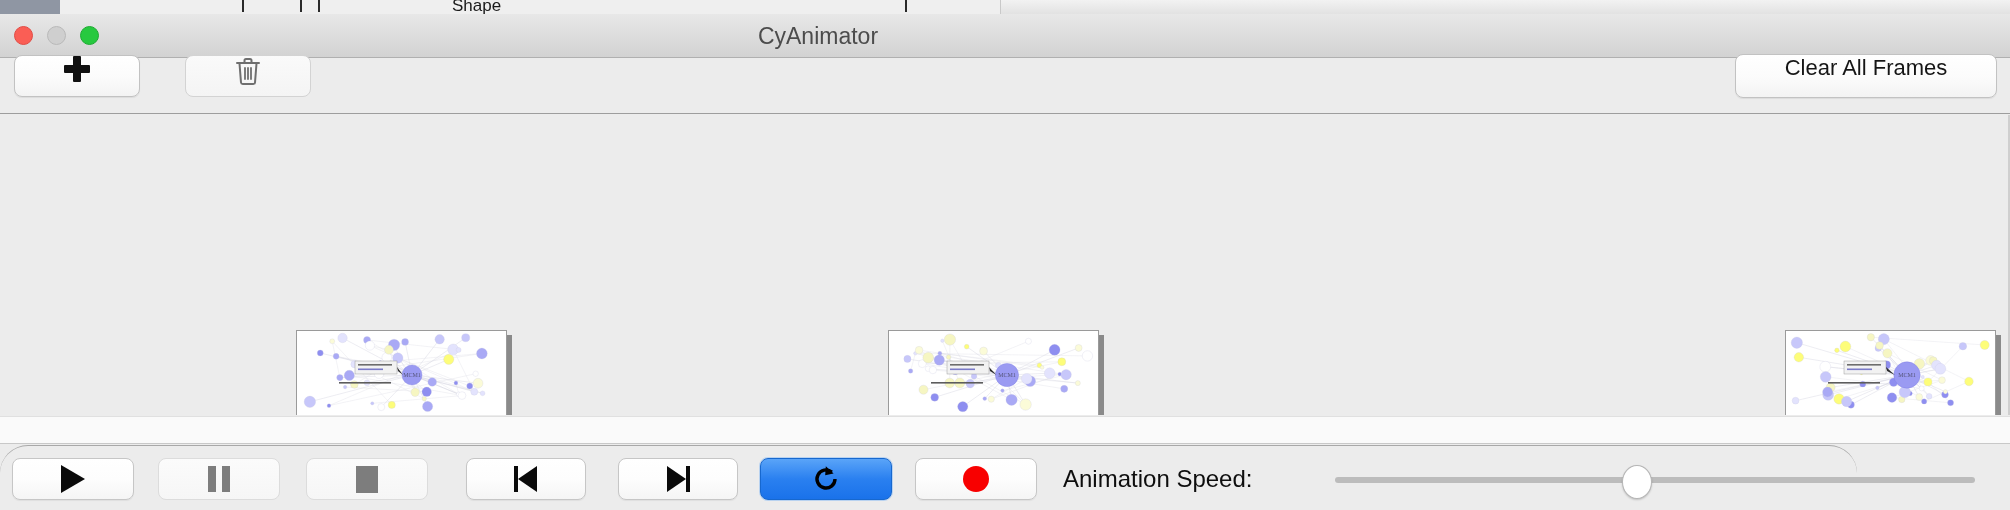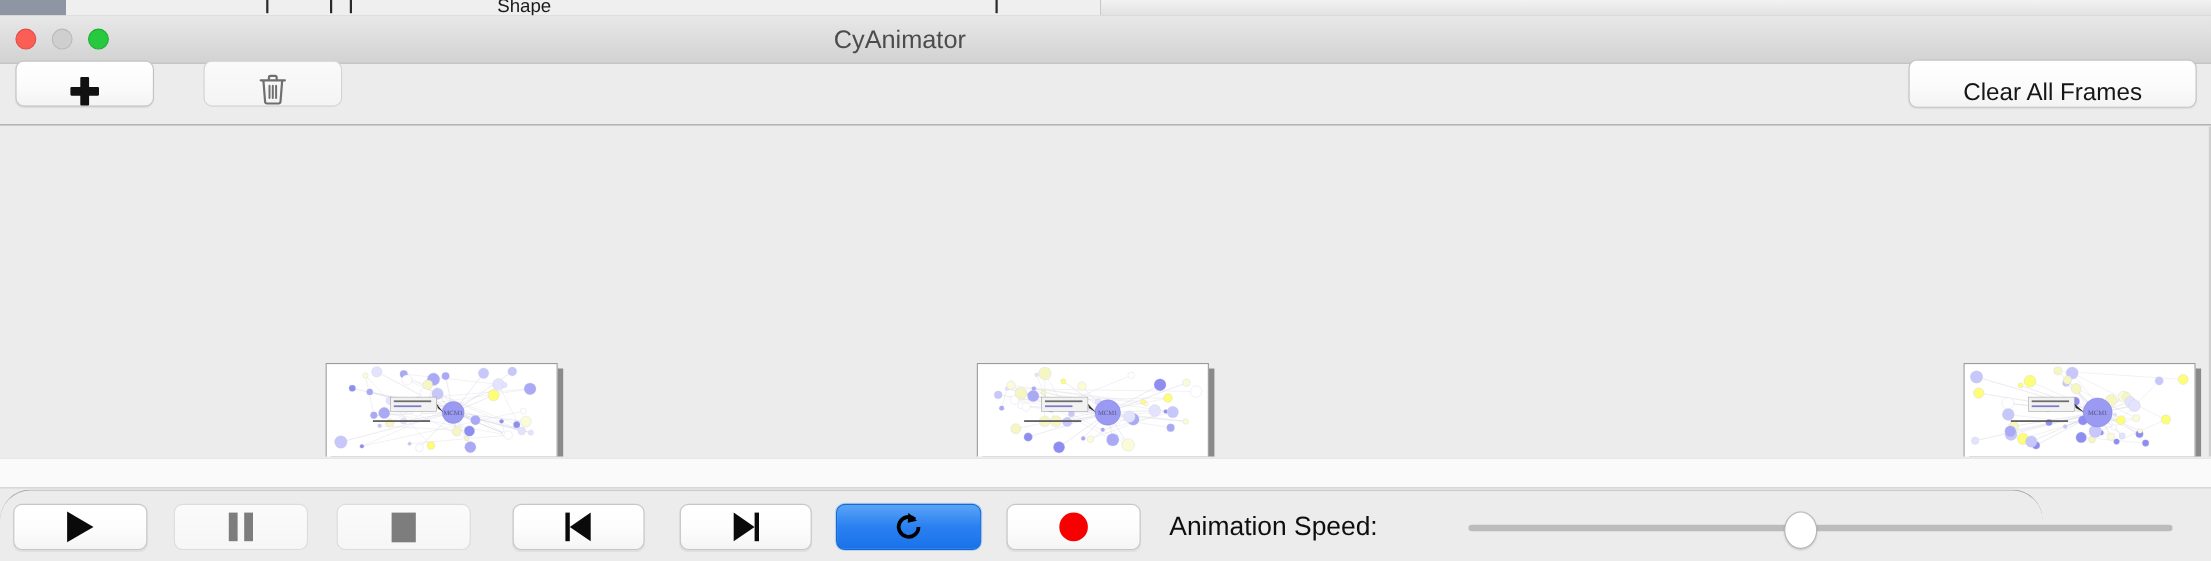--- a/index.html
+++ b/index.html
@@ -101,21 +101,21 @@
   }
 
   .btn {
     position: absolute;
     box-sizing: border-box;
     border-radius: 8px;
     border: 1px solid #c2c2c2;
     background: linear-gradient(to bottom, #ffffff 0%, #fbfbfb 55%, #f3f3f3 100%);
     box-shadow: 0 1px 1px rgba(0,0,0,0.07);
     display: flex;
-    align-items: flex-end;
+    align-items: flex-start;
     justify-content: center;
     cursor: default;
   }
   .btn.flat {
     background: linear-gradient(to bottom, #fafafa 0%, #f4f4f4 100%);
     border: 1px solid #d3d3d3;
     box-shadow: none;
   }
 
   #btn-add   { left: 14px;  top: 55px; width: 126px; height: 42px; }

